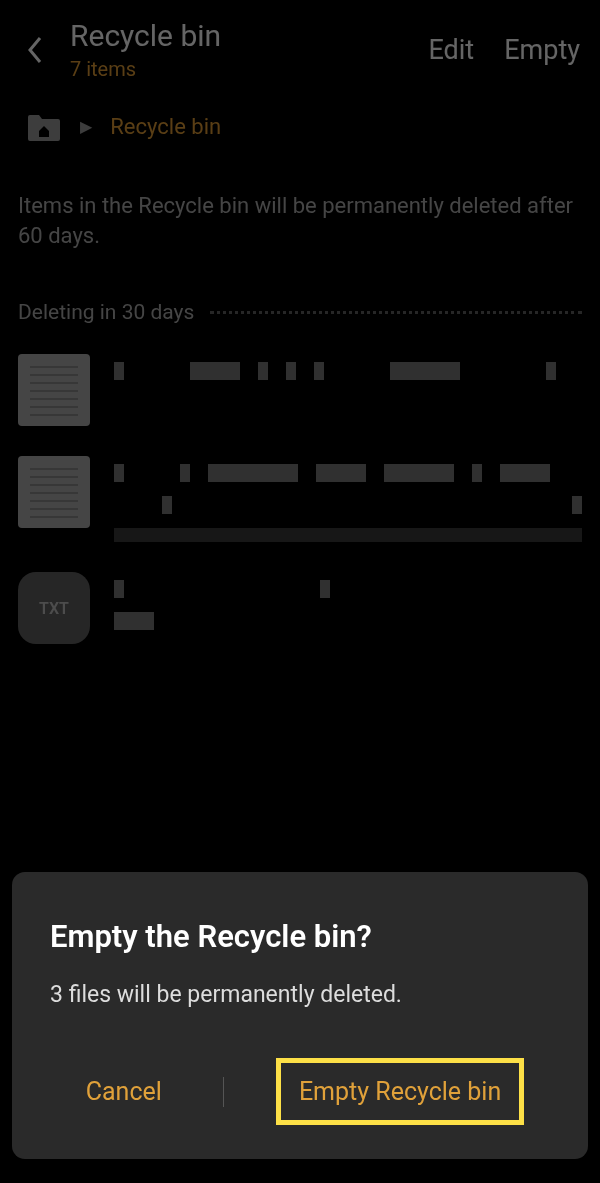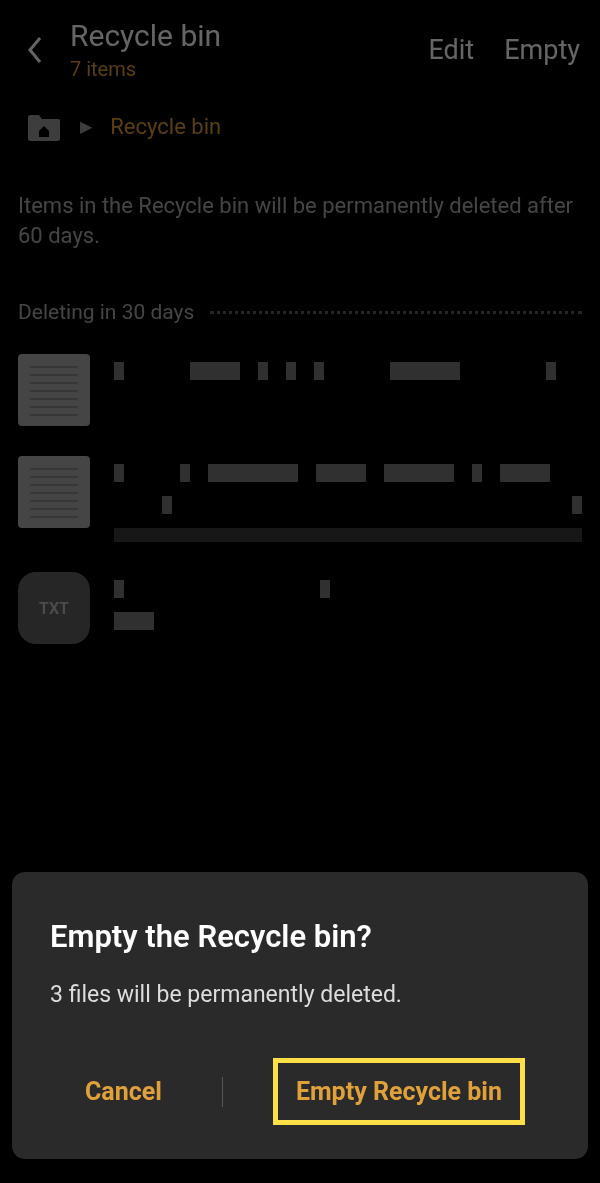--- a/index.html
+++ b/index.html
@@ -38,21 +38,21 @@
   .r.sm { width: 10px; }
   .r.md { width: 50px; }
   .r.lg { width: 70px; }
   .r.xl { width: 90px; }
   .r.bar { background:#333; height:14px; width:100%; }
   
   .dialog { position: absolute; left: 12px; right: 12px; bottom: 24px; background: #2a2a2a; border-radius: 13px; padding: 46px 38px 34px 38px; }
   .dialog-title { color: #fff; font-size: 31px; font-weight: 600; margin-bottom: 26px; }
   .dialog-text { color: #ddd; font-size: 23px; margin-bottom: 50px; }
   .dialog-actions { display: flex; align-items: center; justify-content: space-around; }
-  .dialog-btn { color: #e0a13a; font-size: 25px; font-weight: 700; text-align: center; padding: 18px 10px; }
+  .dialog-btn { color: #e0a13a; font-size: 25px; font-weight: 400; text-align: center; padding: 18px 10px; }
   .divider { width: 1px; height: 30px; background: #555; }
   .highlight-box { border: 5px solid #fde047; padding: 14px 18px; }
 </style>
 </head>
 <body>
 
 <div class="dim-layer">
 
   <div class="header">
     <div class="back-arrow">

